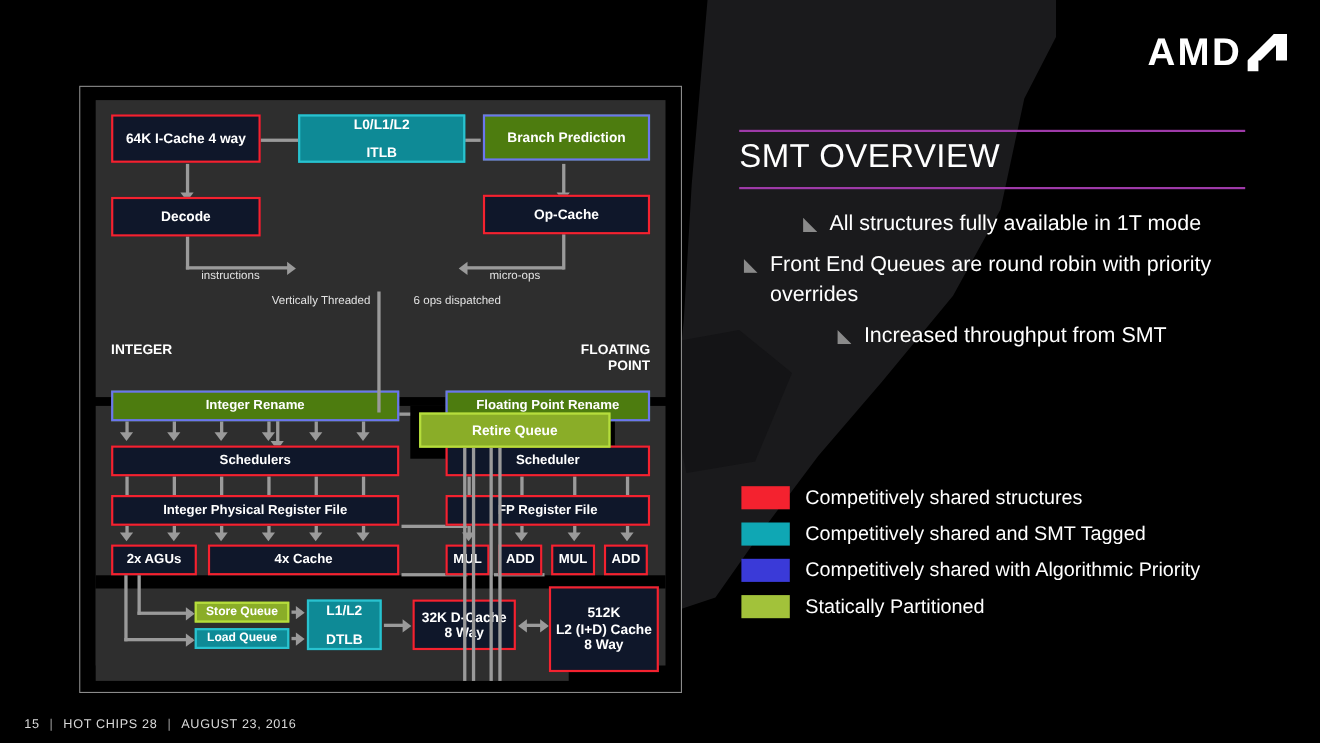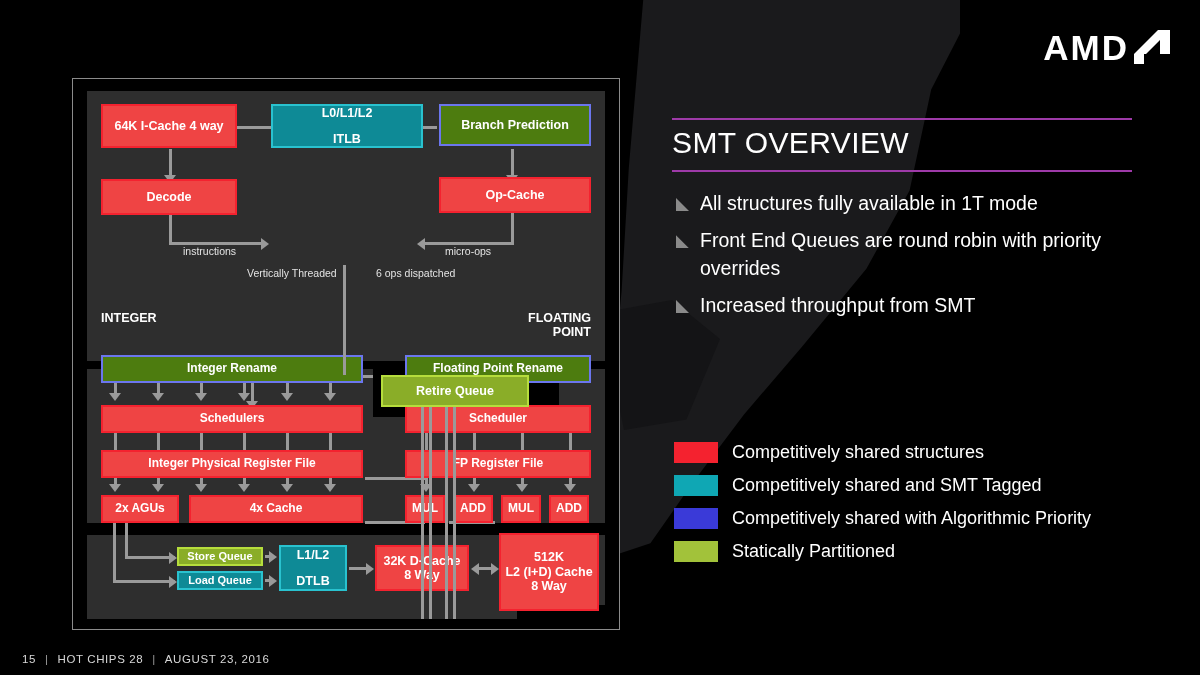--- a/index.html
+++ b/index.html
@@ -17,34 +17,34 @@
                        56% 62%, 40% 74%, 26% 86%, 14% 97%, 0% 100%,
                        2% 78%, 6% 52%, 8% 30%);
     pointer-events:none;
   }
   .bg-swoosh2{ position:absolute; top:300px; left:600px; width:120px; height:130px;
     background:#141416;
     clip-path: polygon(0% 10%, 60% 0%, 100% 30%, 72% 92%, 20% 100%);
   }
 
   
-  .amd-logo{ position:absolute; right:30px; top:30px; display:flex; align-items:flex-start;margin-left:29px; }
+  .amd-logo{ position:absolute; right:30px; top:30px; display:flex; align-items:flex-end;margin-left:29px; }
   .amd-word{ color:#fff; font-size:35px; font-weight:bold; letter-spacing:2px;
              font-family:"Liberation Sans", sans-serif; line-height:1; }
   .amd-mark{ width:36px; height:34px; margin-left:5px; position:relative; }
 
   
   .rule{ position:absolute; left:672px; width:460px; height:2px; background:#9e3aa8; }
   #rule-top{ top:118px; }
   #rule-bot{ top:170px; }
   .slide-title{ position:absolute; left:672px; top:126px; color:#fff;
     font-size:30px; font-weight:400; letter-spacing:0.4px; }
 
   .bullets{ position:absolute; left:676px; top:190px; width:470px; }
-  .bullet{ display:flex; align-items:flex-start; margin-bottom:10px; }
+  .bullet{ display:flex; align-items:flex-start; margin-bottom:10px;justify-content:center; }
   .bullet-mark{ width:13px; height:13px; margin-top:8px; margin-right:11px; flex:0 0 13px;
     background:#8a8a8a; clip-path: polygon(0% 0%, 0% 100%, 100% 100%); }
   .bullet-text{ color:#fff; font-size:19.5px; line-height:1.4; font-weight:300; }
 
   
   .legend{ position:absolute; left:674px; top:430px; }
   .legend-row{ display:flex; align-items:center; margin-bottom:6px;margin-top:12px; }
   .legend-swatch{ width:44px; height:21px; margin-right:14px; flex:0 0 44px; }
   .legend-label{ color:#fff; font-size:18px; font-weight:300; }
 
@@ -56,21 +56,21 @@
   
   #diagram{ position:absolute; left:72px; top:78px; width:548px; height:552px;
     background:#000; border:1px solid #8b8b8b; }
   .panel{ position:absolute; background:#2e2e2e; }
   #panel-frontend{ left:14px; top:12px; width:518px; height:270px; }
   #panel-exec{ left:14px; top:290px; width:518px; height:236px; }
 
   
   .box{ position:absolute; display:flex; align-items:center; justify-content:center;
     text-align:center; color:#fff; font-weight:bold; line-height:1.15; z-index:6; }
-  .box.red{ background:#ef4444; border:2px solid #f4222f; }
+  .box.red{ background:#0f172a; border:2px solid #f4222f; }
   .box.teal{ background:#0e8a96; border:2px solid #29c2cf;gap:12px; }
   .box.blue{ background:#4d7c0f; border:2px solid #6b76ee; }
   .box.green{ background:#8aad28; border:2px solid #b6dd3c; }
 
   .plain-label{ position:absolute; color:#fff; font-size:12.5px; font-weight:bold; z-index:6;
     line-height:1.15; }
   .small-label{ position:absolute; color:#e3e3e3; font-size:10.5px; font-weight:400; z-index:6; }
 
   
   .ln{ position:absolute; background:#9a9a9a; z-index:3; }
@@ -202,21 +202,21 @@
     <div class="small-label" style="left:174px; top:188px;">Vertically Threaded</div>
     <div class="small-label" style="left:264px; top:188px;padding-left:39px;">6 ops dispatched</div>
 
     <div class="ln lnh" style="left:178px; top:296px; width:238px;"></div>
     <div class="ln lnv" style="left:178px; top:296px; height:32px;"></div>
     <div class="arrow down" style="left:173px; top:322px;"></div>
     <div class="ln lnv" style="left:413px; top:296px; height:32px;"></div>
     <div class="arrow down" style="left:408px; top:322px;"></div>
 
     <div id="retire-cut"></div>
-    <div class="box green" style="left:308px; top:296px; width:148px; height:32px; font-size:12.5px; z-index:8;">
+    <div class="box green" style="left:308px; top:296px; width:174px; height:32px; font-size:12.5px; z-index:8;">
       <span>Retire Queue</span>
     </div>
 
     <div class="ln lnv" style="left:348px; top:328px; height:212px; z-index:7;"></div>
     <div class="ln lnv" style="left:356px; top:328px; height:212px; z-index:7;"></div>
     <div class="ln lnv" style="left:372px; top:328px; height:212px; z-index:7;"></div>
     <div class="ln lnv" style="left:380px; top:328px; height:212px; z-index:7;"></div>
     <div class="ln lnh" style="left:292px; top:398px; width:60px;"></div>
     <div class="ln lnh" style="left:292px; top:442px; width:60px;"></div>
     <div class="ln lnh" style="left:376px; top:442px; width:46px;"></div>

